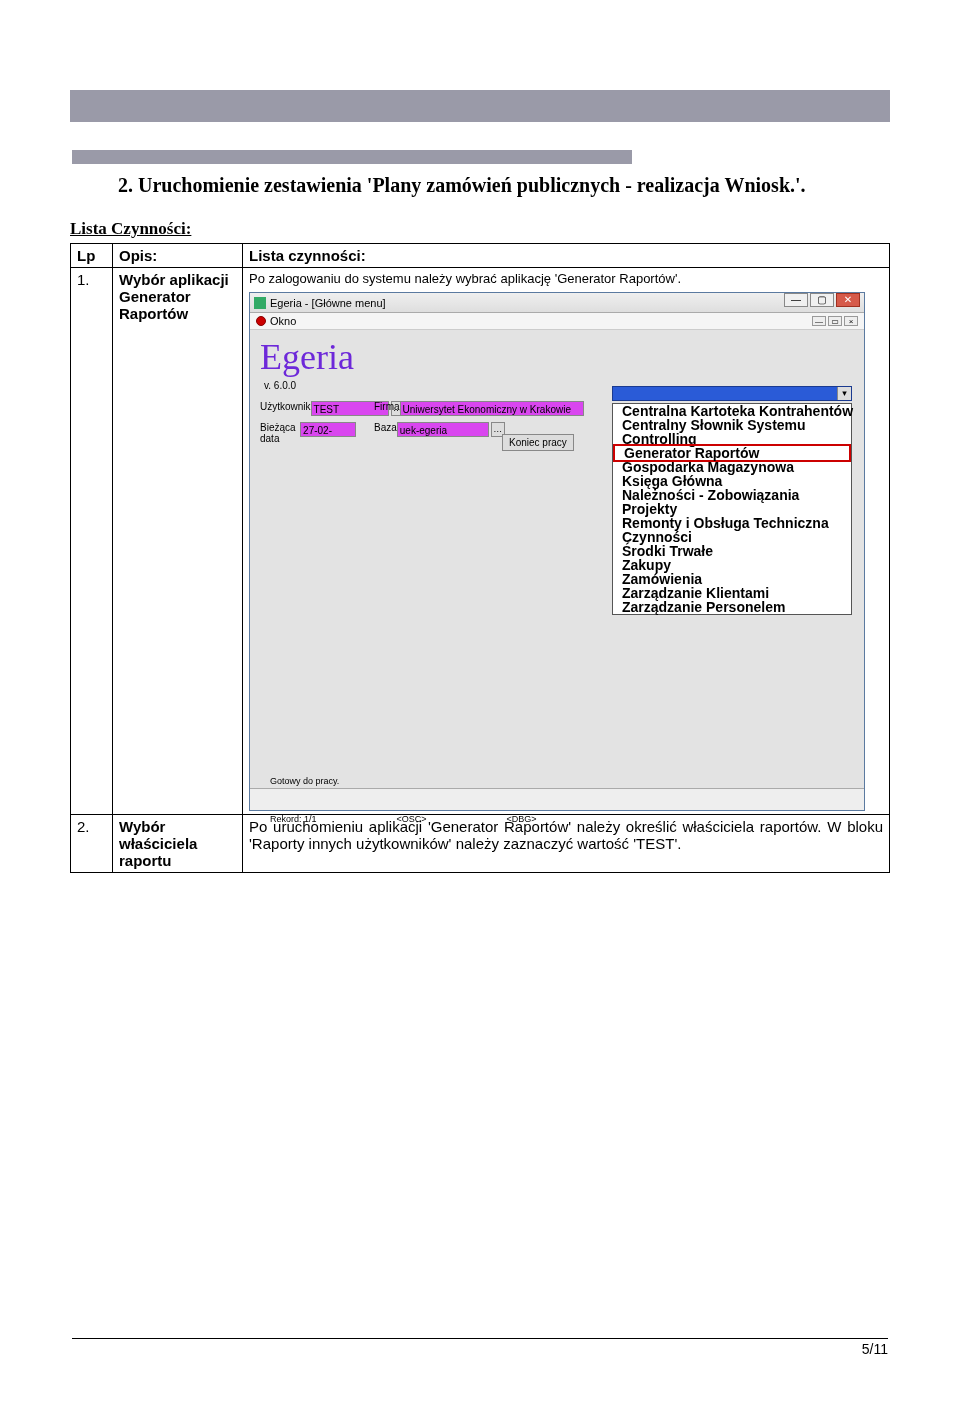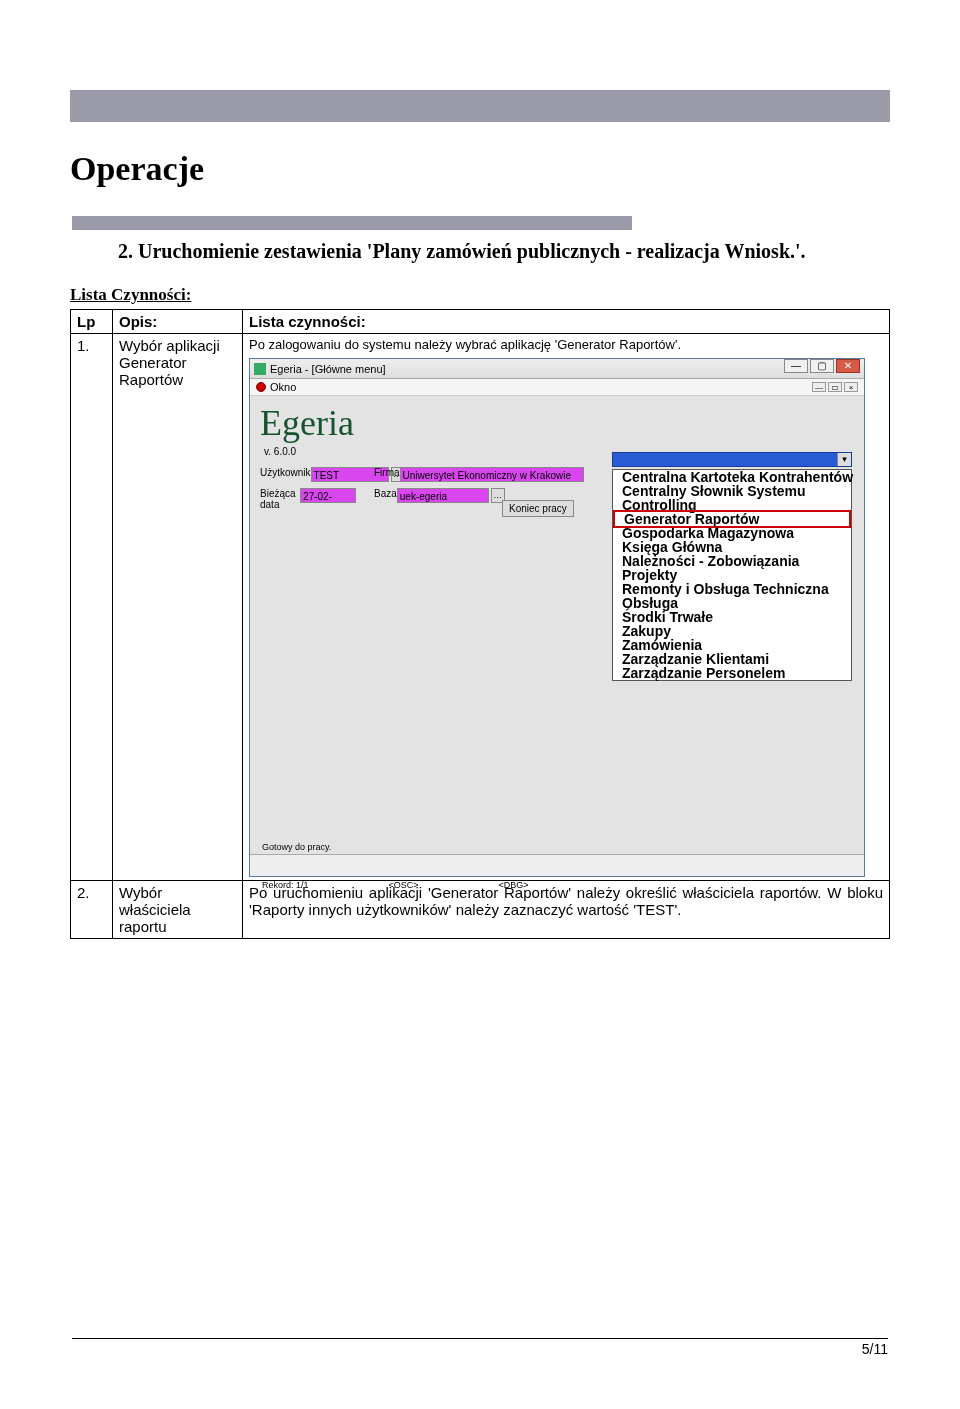--- a/index.html
+++ b/index.html
@@ -57,21 +57,21 @@
     padding: 3px 6px;
     vertical-align: top;
     font-size: 15px;
   }
   table.outer th {
     text-align: left;
     font-weight: bold;
   }
   .col-lp { width: 42px; }
   .col-opis { width: 130px; margin-left: 17px; }
-  .step-label { font-weight: normal; }
+  .step-label { font-weight: bold; }
   .inner-desc { font-size: 13px; text-align: justify; }
 
   
   .app-window {
     margin-top: 6px;
     width: 616px;
     border: 1px solid #5b7aa0;
     background: #eaeaea;
     font-family: Tahoma, Arial, sans-serif;
     font-size: 11px;
@@ -103,21 +103,21 @@
   }
   .okno-row .dot { width: 10px; height: 10px; border-radius: 50%; background: #c00; border: 1px solid #800; }
   .inner-win-btns { margin-left: auto; display: flex; gap: 2px; }
   .inner-win-btns span {
     width: 14px; height: 10px; border: 1px solid #999; background: #eee;
     display: inline-flex; align-items: center; justify-content: center; font-size: 8px;
   }
   .app-body { background: #e3e3e3; padding: 6px 10px 4px 10px; position: relative; height: 480px; }
   .logo-row .egeria {
     font-family: "Times New Roman", serif;
-    font-size: 36px; color: #14532d;
+    font-size: 36px; color: #6d28d9;
   }
   .ver { font-size: 10px; margin: 2px 0 10px 4px; }
   .form-row { display: flex; gap: 18px; margin-bottom: 6px; }
   .field { display: flex; flex-direction: row; font-size: 10px; }
   .field label { margin-bottom: 1px; }
   .field .input {
     background: #d946ef; border: 1px solid #888; height: 15px; padding: 0 2px;
     font-size: 10px; line-height: 15px; overflow: hidden;
   }
   .with-dots { display: flex; gap: 2px; }
@@ -138,21 +138,21 @@
     background: #ddd; border-left: 1px solid #888; text-align: center; font-size: 9px; line-height: 13px;
   }
   .dropdown {
     position: absolute; top: 73px; left: 362px; width: 240px;
     background: #fff; border: 1px solid #555;
   }
   .dropdown .item { padding: 0 9px; font-size: 14px; line-height: 14px; font-weight: bold; white-space: nowrap; }
   .dropdown .highlighted { border: 2px solid #c00; margin: -2px 0; position: relative; }
   .statusbar {
     border-top: 1px solid #aaa; background: #eee;
-    font-size: 9px; padding: 1px 12px; display: flex; gap: 28px;
+    font-size: 9px; padding: 1px 20px; display: flex; gap: 28px;
     position: absolute; bottom: 0; left: 0; right: 0;
     height: 22px; align-items: flex-start; flex-direction: column; justify-content: center;
   }
   .statusbar .row2 { display: flex; gap: 80px; }
 
   .pg-footer {
     position: absolute;
     bottom: 52px;
     right: 72px;
     left: 72px;
@@ -160,21 +160,20 @@
     text-align: right;
     font-size: 14px;
     padding-top: 2px;
   }
 </style>
 </head>
 <body>
 
 <div class="page">
   <div class="top-bar"></div>
-  <div class="h1">Operacje</div>
 
   <div class="sub-bar"></div>
   <div class="h2">2. Uruchomienie zestawienia 'Plany zamówień publicznych - realizacja Wniosk.'.</div>
 
   <div class="lista-label">Lista Czynności:</div>
 
   <table class="outer">
     <tbody>
         <tr>
       <th class="col-lp">Lp</th>
@@ -249,21 +248,21 @@
             <div class="dropdown">
               <div class="item">Centralna Kartoteka Kontrahentów</div>
               <div class="item">Centralny Słownik Systemu</div>
               <div class="item">Controlling</div>
               <div class="item highlighted">Generator Raportów</div>
               <div class="item">Gospodarka Magazynowa</div>
               <div class="item">Księga Główna</div>
               <div class="item">Należności - Zobowiązania</div>
               <div class="item">Projekty</div>
               <div class="item">Remonty i Obsługa Techniczna</div>
-              <div class="item">Obsługa</div>
+              <div class="item">Czynności</div>
               <div class="item">Środki Trwałe</div>
               <div class="item">Zakupy</div>
               <div class="item">Zamówienia</div>
               <div class="item">Zarządzanie Klientami</div>
               <div class="item">Zarządzanie Personelem</div>
             </div>
 
             <div class="statusbar">
               <span>Gotowy do pracy.</span>
               <div class="row2">

